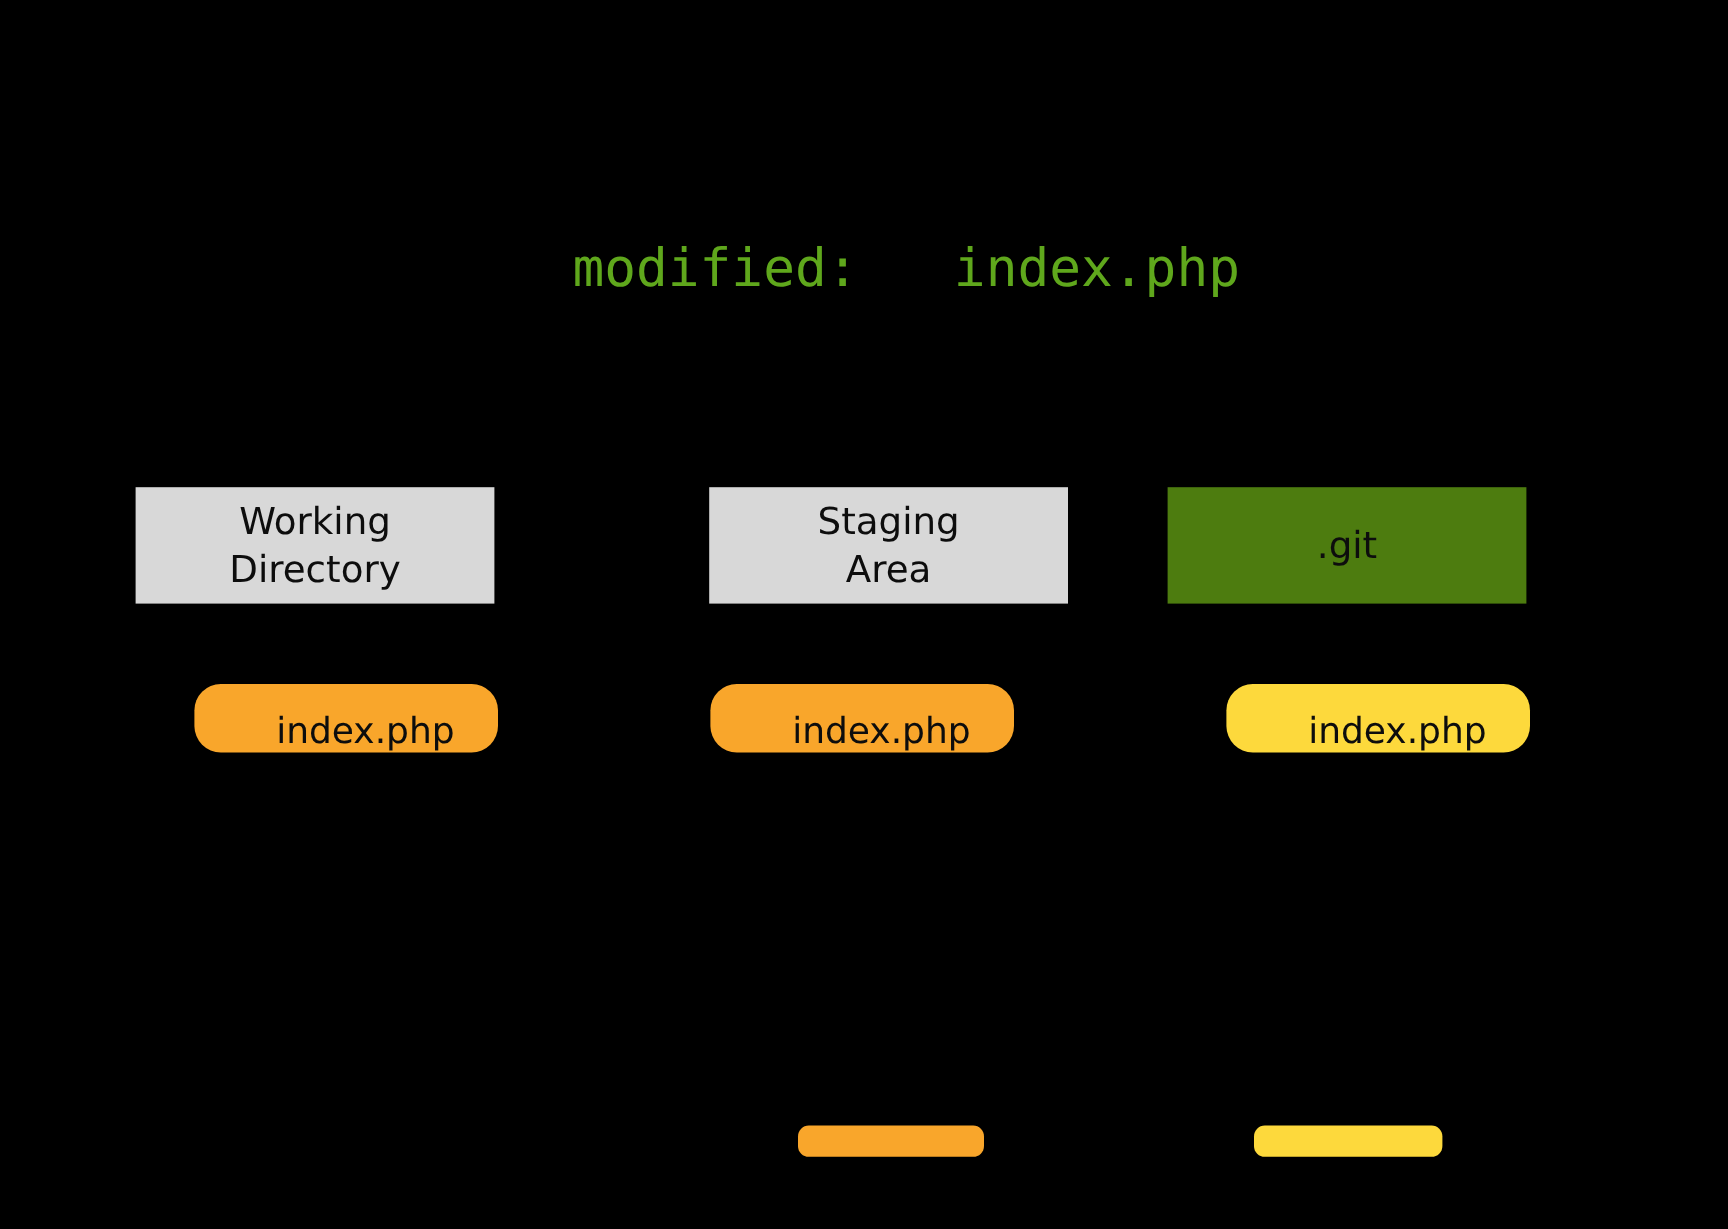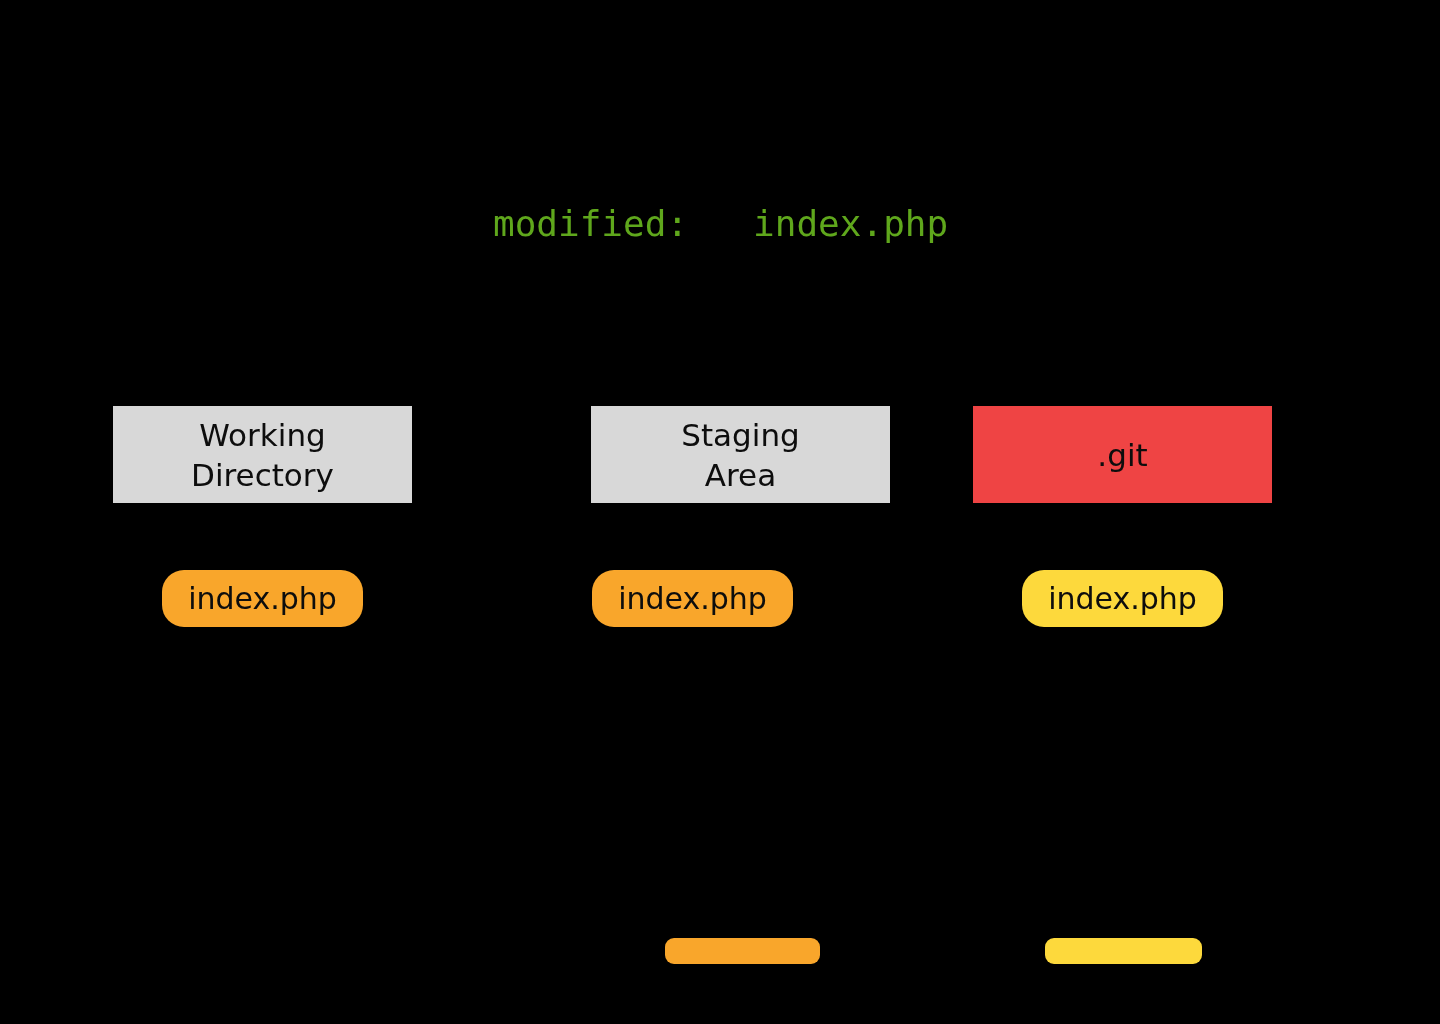--- a/index.html
+++ b/index.html
@@ -10,24 +10,24 @@
   .canvas {
     position: relative;
     width: 1440px;
     height: 1024px;
     background: #000000;
     overflow: hidden;
     font-family: "DejaVu Sans", sans-serif;
   }
   .status-line {
     position: absolute;
-    left: 493px;
+    left: 477px;
     top: 202px;
     font-family: "DejaVu Sans Mono", monospace;
-    font-size: 36px;
+    font-size: 44px;
     line-height: 44px;
     white-space: pre;
     letter-spacing: 0;
   }
   .header-box {
     position: absolute;
     top: 406px;
     width: 299px;
     height: 97px;
     display: flex;
@@ -39,27 +39,28 @@
     line-height: 40px;
     font-weight: 500;
   }
   .col0 { left: 113px; }
   .col1 { left: 543px; }
   .col2 { left: 973px; }
   .header-line { display: block; }
   .file-pill {
     position: absolute;
     top: 570px;
-    width: 201px;
+    width: 221px;
     height: 57px;
     border-radius: 22px;
     display: flex;
-    align-items: center;
+    align-items: flex-end;
     justify-content: center;
     font-size: 30px;
+    padding-left: 32px;
   }
   .pill0 { left: 162px; }
   .pill1 { left: 592px; }
   .pill2 { left: 1022px; }
   .legend-bar {
     position: absolute;
     top: 938px;
     height: 26px;
     border-radius: 9px;
   }
@@ -76,21 +77,21 @@
   <div class="header-box col0" style="background-color: rgb(216, 216, 216); color: rgb(13, 13, 13);">
     <span class="header-line">Working</span>
     <span class="header-line">Directory</span>
   </div>
 
   <div class="header-box col1" style="background-color: rgb(216, 216, 216); color: rgb(13, 13, 13); margin-left: 48px;">
     <span class="header-line">Staging</span>
     <span class="header-line">Area</span>
   </div>
 
-  <div class="header-box col2" style="background-color: #ef4444; color: rgb(13, 13, 13);">
+  <div class="header-box col2" style="background-color: #4d7c0f; color: rgb(13, 13, 13);">
     <span class="header-line">.git</span>
   </div>
 
   <div class="file-pill pill0" style="background-color: rgb(249, 166, 43); color: rgb(13, 13, 13);">
     <span>index.php</span>
   </div>
 
   <div class="file-pill pill1" style="background-color: rgb(249, 166, 43); color: rgb(13, 13, 13);">
     <span>index.php</span>
   </div>

